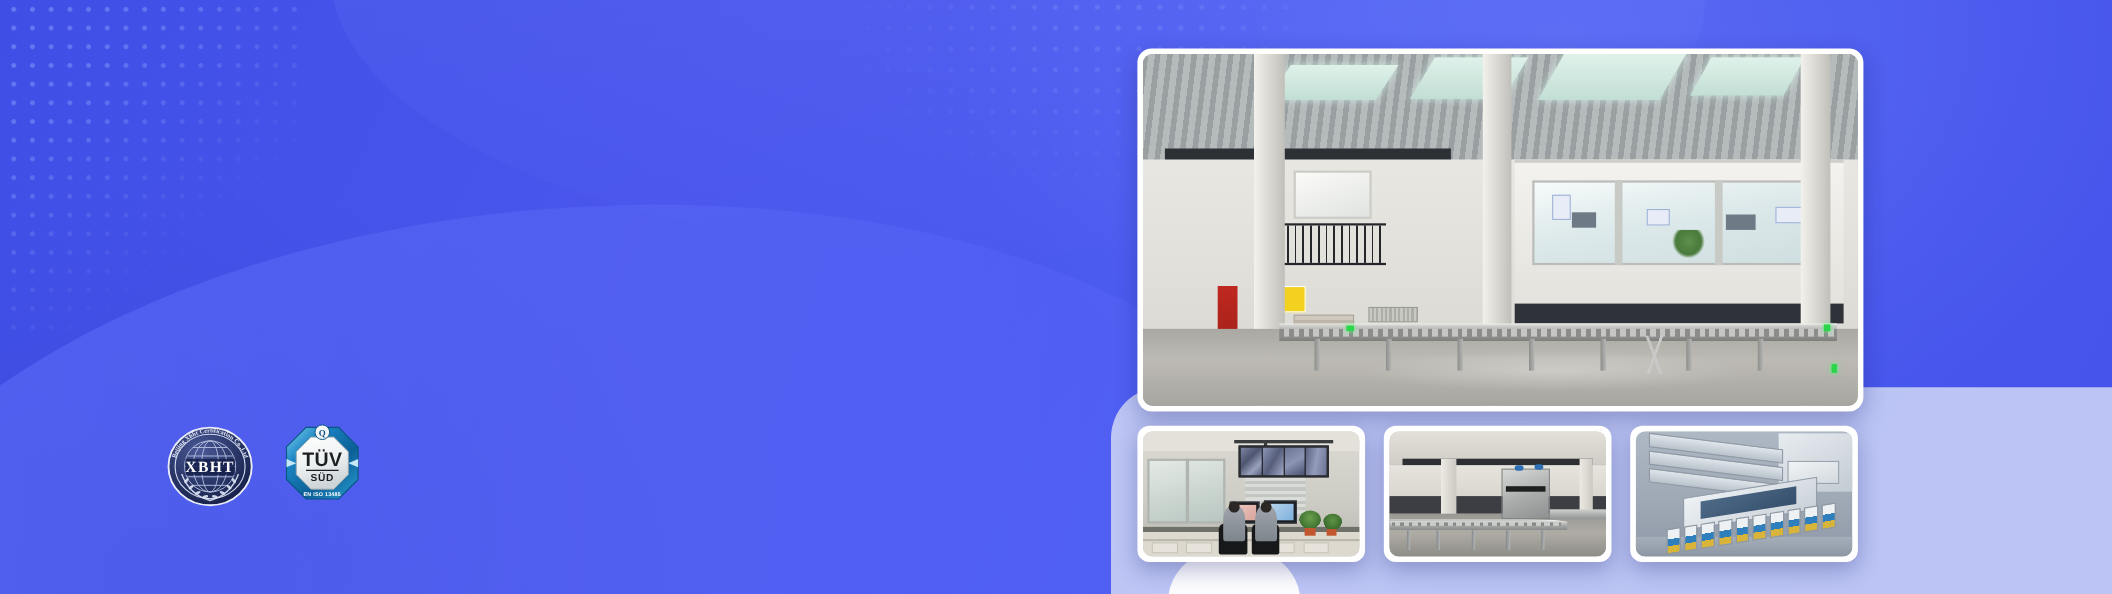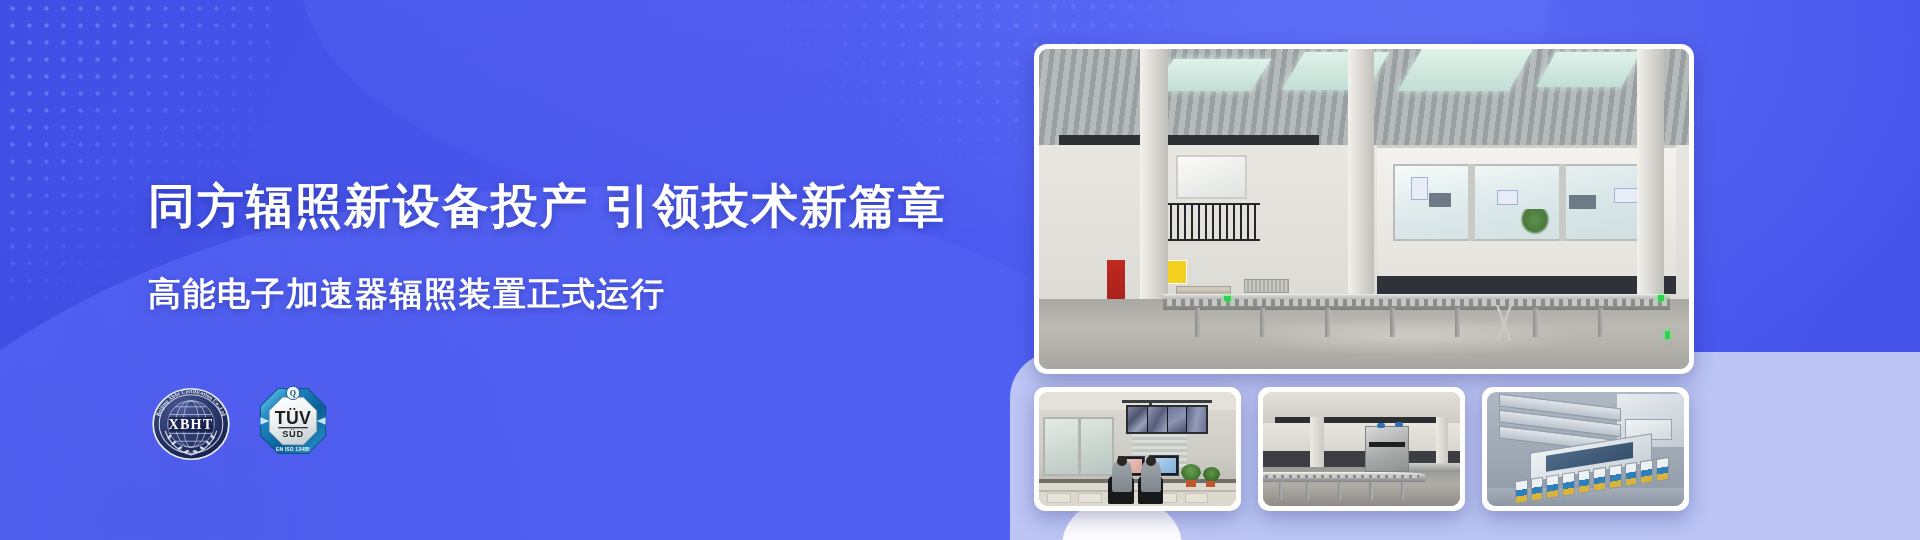--- a/index.html
+++ b/index.html
@@ -434,24 +434,20 @@
 
   <div class="bg-gradient"></div>
   <div class="bg-gradient-2"></div>
   <div class="wave-upper"></div>
   <div class="wave-lower"></div>
   <div class="dots dots-left"></div>
   <div class="dots dots-top"></div>
   <div class="pale-card"></div>
   <div class="pale-bubble"></div>
 
-  <div class="copy">
-    <div class="headline">同方辐照新设备投产  引领技术新篇章</div>
-    <div class="subheadline">高能电子加速器辐照装置正式运行</div>
-  </div>
 
   <div class="cert-row">
 
     <svg class="cert-logo" width="86" height="86" viewBox="0 0 100 100">
       <defs>
         <radialGradient id="xbhtFill" cx="38%" cy="30%" r="78%">
           <stop offset="0%" stop-color="#4a5896"></stop>
           <stop offset="55%" stop-color="#2a3768"></stop>
           <stop offset="100%" stop-color="#141d45"></stop>
         </radialGradient>

